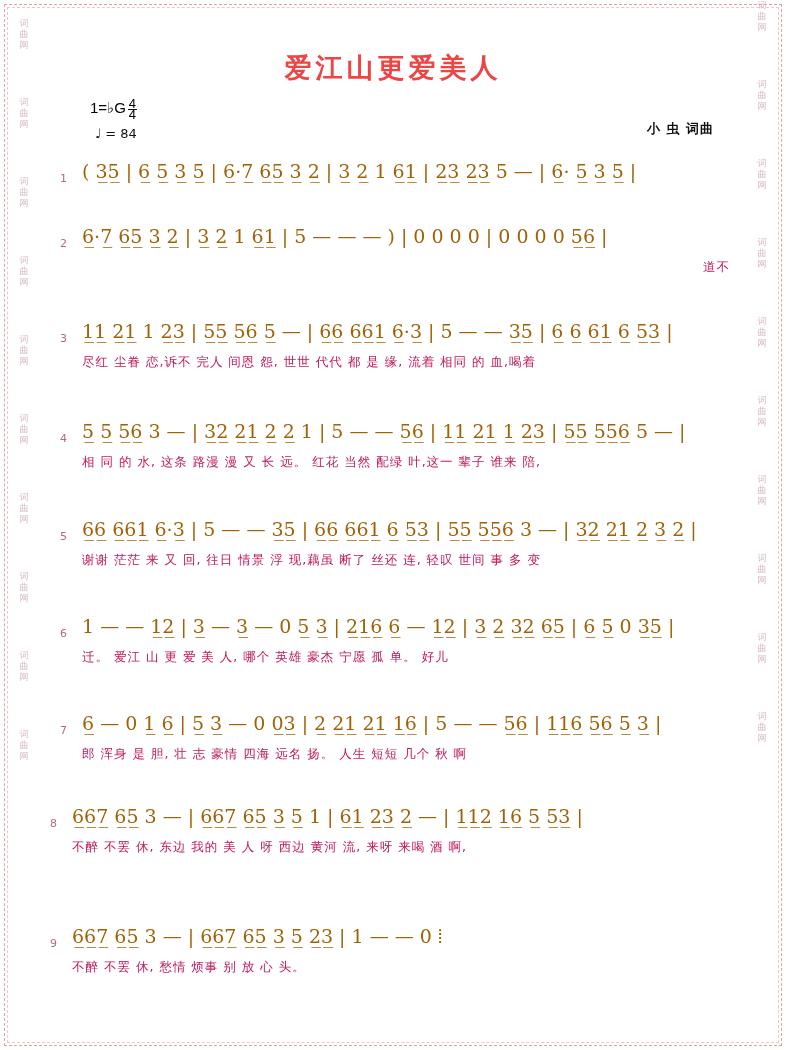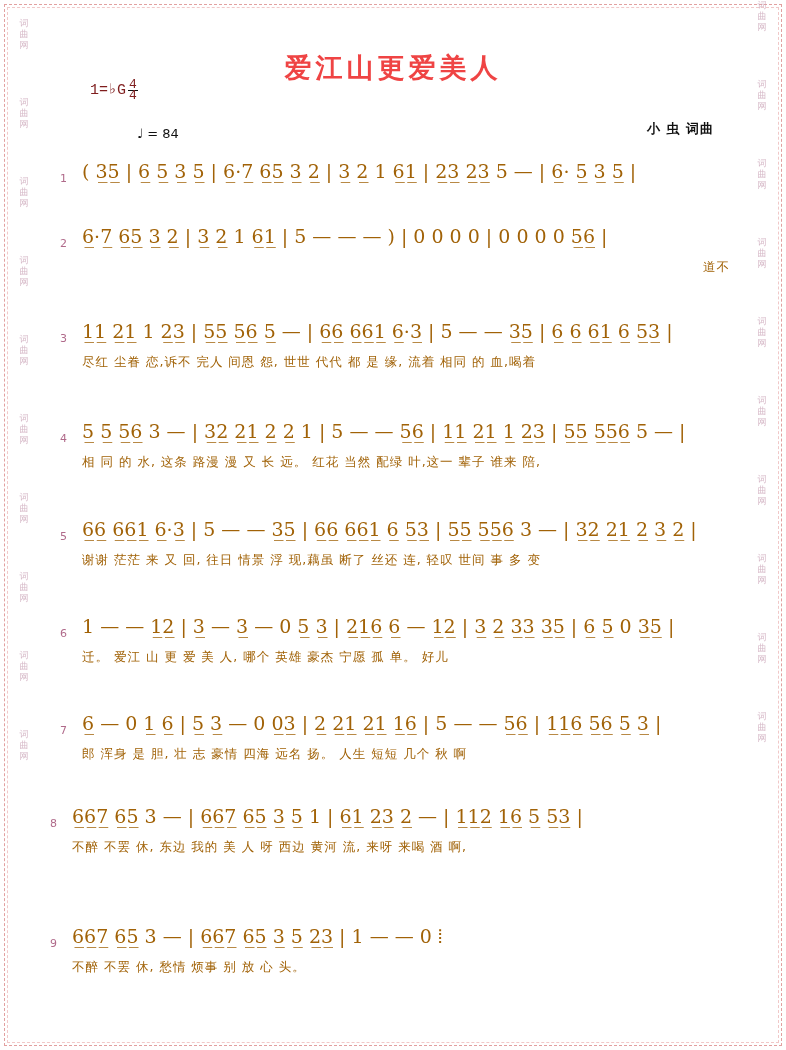--- a/index.html
+++ b/index.html
@@ -66,42 +66,41 @@
     text-align: center;
     font-family: "DejaVu Sans", "Liberation Sans", sans-serif;
     font-size: 27px;
     font-weight: bold;
     color: #ef4444;
     letter-spacing: 4px;
   }
   .keysig {
     position: absolute;
     left: 90px;
-    top: 80px;
+    top: 99px;
     font-size: 15px;
-    color: #7f1d1d;
-    font-family: Liberation Mono, monospace;
+    color: #000000;
+    font-family: Liberation Sans, sans-serif;
   }
   .keysig .meter {
     display: inline-block;
     vertical-align: middle;
     text-align: center;
     line-height: 10px;
     font-size: 13px;
     margin-left: 2px;
   }
   .keysig .meter .num { display: block; border-bottom: 1px solid #111; padding: 0 1px; }
   .keysig .meter .den { display: block; padding: 0 1px; }
   .tempo {
     position: absolute;
     left: 95px;
     top: 126px;
     font-size: 13px;
     color: #111;
-    margin-left: 42px;
   }
   .credits {
     position: absolute;
     right: 72px;
     top: 120px;
     font-size: 13px;
     color: #111;
     letter-spacing: 1px;
     font-weight: bold;
   }
@@ -131,21 +130,21 @@
     white-space: nowrap;
     letter-spacing: 0px;
   }
   .lyrics {
     position: absolute;
     left: 22px;
     top: 34px;
     width: 650px;
     font-family: "DejaVu Sans", "Liberation Sans", sans-serif;
     font-size: 12.5px;
-    color: #a16207;
+    color: #be185d;
     white-space: nowrap;
     letter-spacing: 1px;
   }
   .lyrics.right { text-align: right; width: 648px; }
 </style>
 </head>
 <body>
 
 <div id="sheet">
 
@@ -294,21 +293,21 @@
   </div>
 
   <div class="system" style="top:518px;">
     <div class="rownum">5</div>
     <div class="notes">6̲6̲ 6̲6̲1̲ 6̲·3̲ | 5 — — 3̲5̲ | 6̲6̲ 6̲6̲1̲ 6̲ 5̲3̲ | 5̲5̲ 5̲5̲6̲ 3 — | 3̲2̲ 2̲1̲ 2̲ 3̲ 2̲ |</div>
     <div class="lyrics">谢谢  茫茫   来 又   回,       往日  情景 浮    现,藕虽  断了  丝还    连,      轻叹  世间  事  多  变</div>
   </div>
 
   <div class="system" style="top:615px;">
     <div class="rownum">6</div>
-    <div class="notes">1 — — 1̲2̲ | 3̲ — 3̲ — 0 5̲ 3̲ | 2̲1̲6̲ 6̲ — 1̲2̲ | 3̲ 2̲ 3̲3̲ 3̲5̲ | 6̲ 5̲ 0 3̲5̲ |</div>
+    <div class="notes">1 — — 1̲2̲ | 3̲ — 3̲ — 0 5̲ 3̲ | 2̲1̲6̲ 6̲ — 1̲2̲ | 3̲ 2̲ 3̲2̲ 6̲5̲ | 6̲ 5̲ 0 3̲5̲ |</div>
     <div class="lyrics">迁。    爱江 山      更 爱  美 人,       哪个  英雄  豪杰  宁愿 孤 单。     好儿</div>
   </div>
 
   <div class="system" style="top:712px;">
     <div class="rownum">7</div>
     <div class="notes">6̲ — 0 1̲ 6̲ | 5̲ 3̲ — 0 0̲3̲ | 2̲ 2̲1̲ 2̲1̲ 1̲6̲ | 5 — — 5̲6̲ | 1̲1̲6̲ 5̲6̲ 5̲ 3̲ |</div>
     <div class="lyrics">郎      浑身   是 胆,      壮 志  豪情  四海  远名 扬。      人生  短短    几个  秋 啊</div>
   </div>
 
   <div class="system" style="top:805px; left:50px;">

